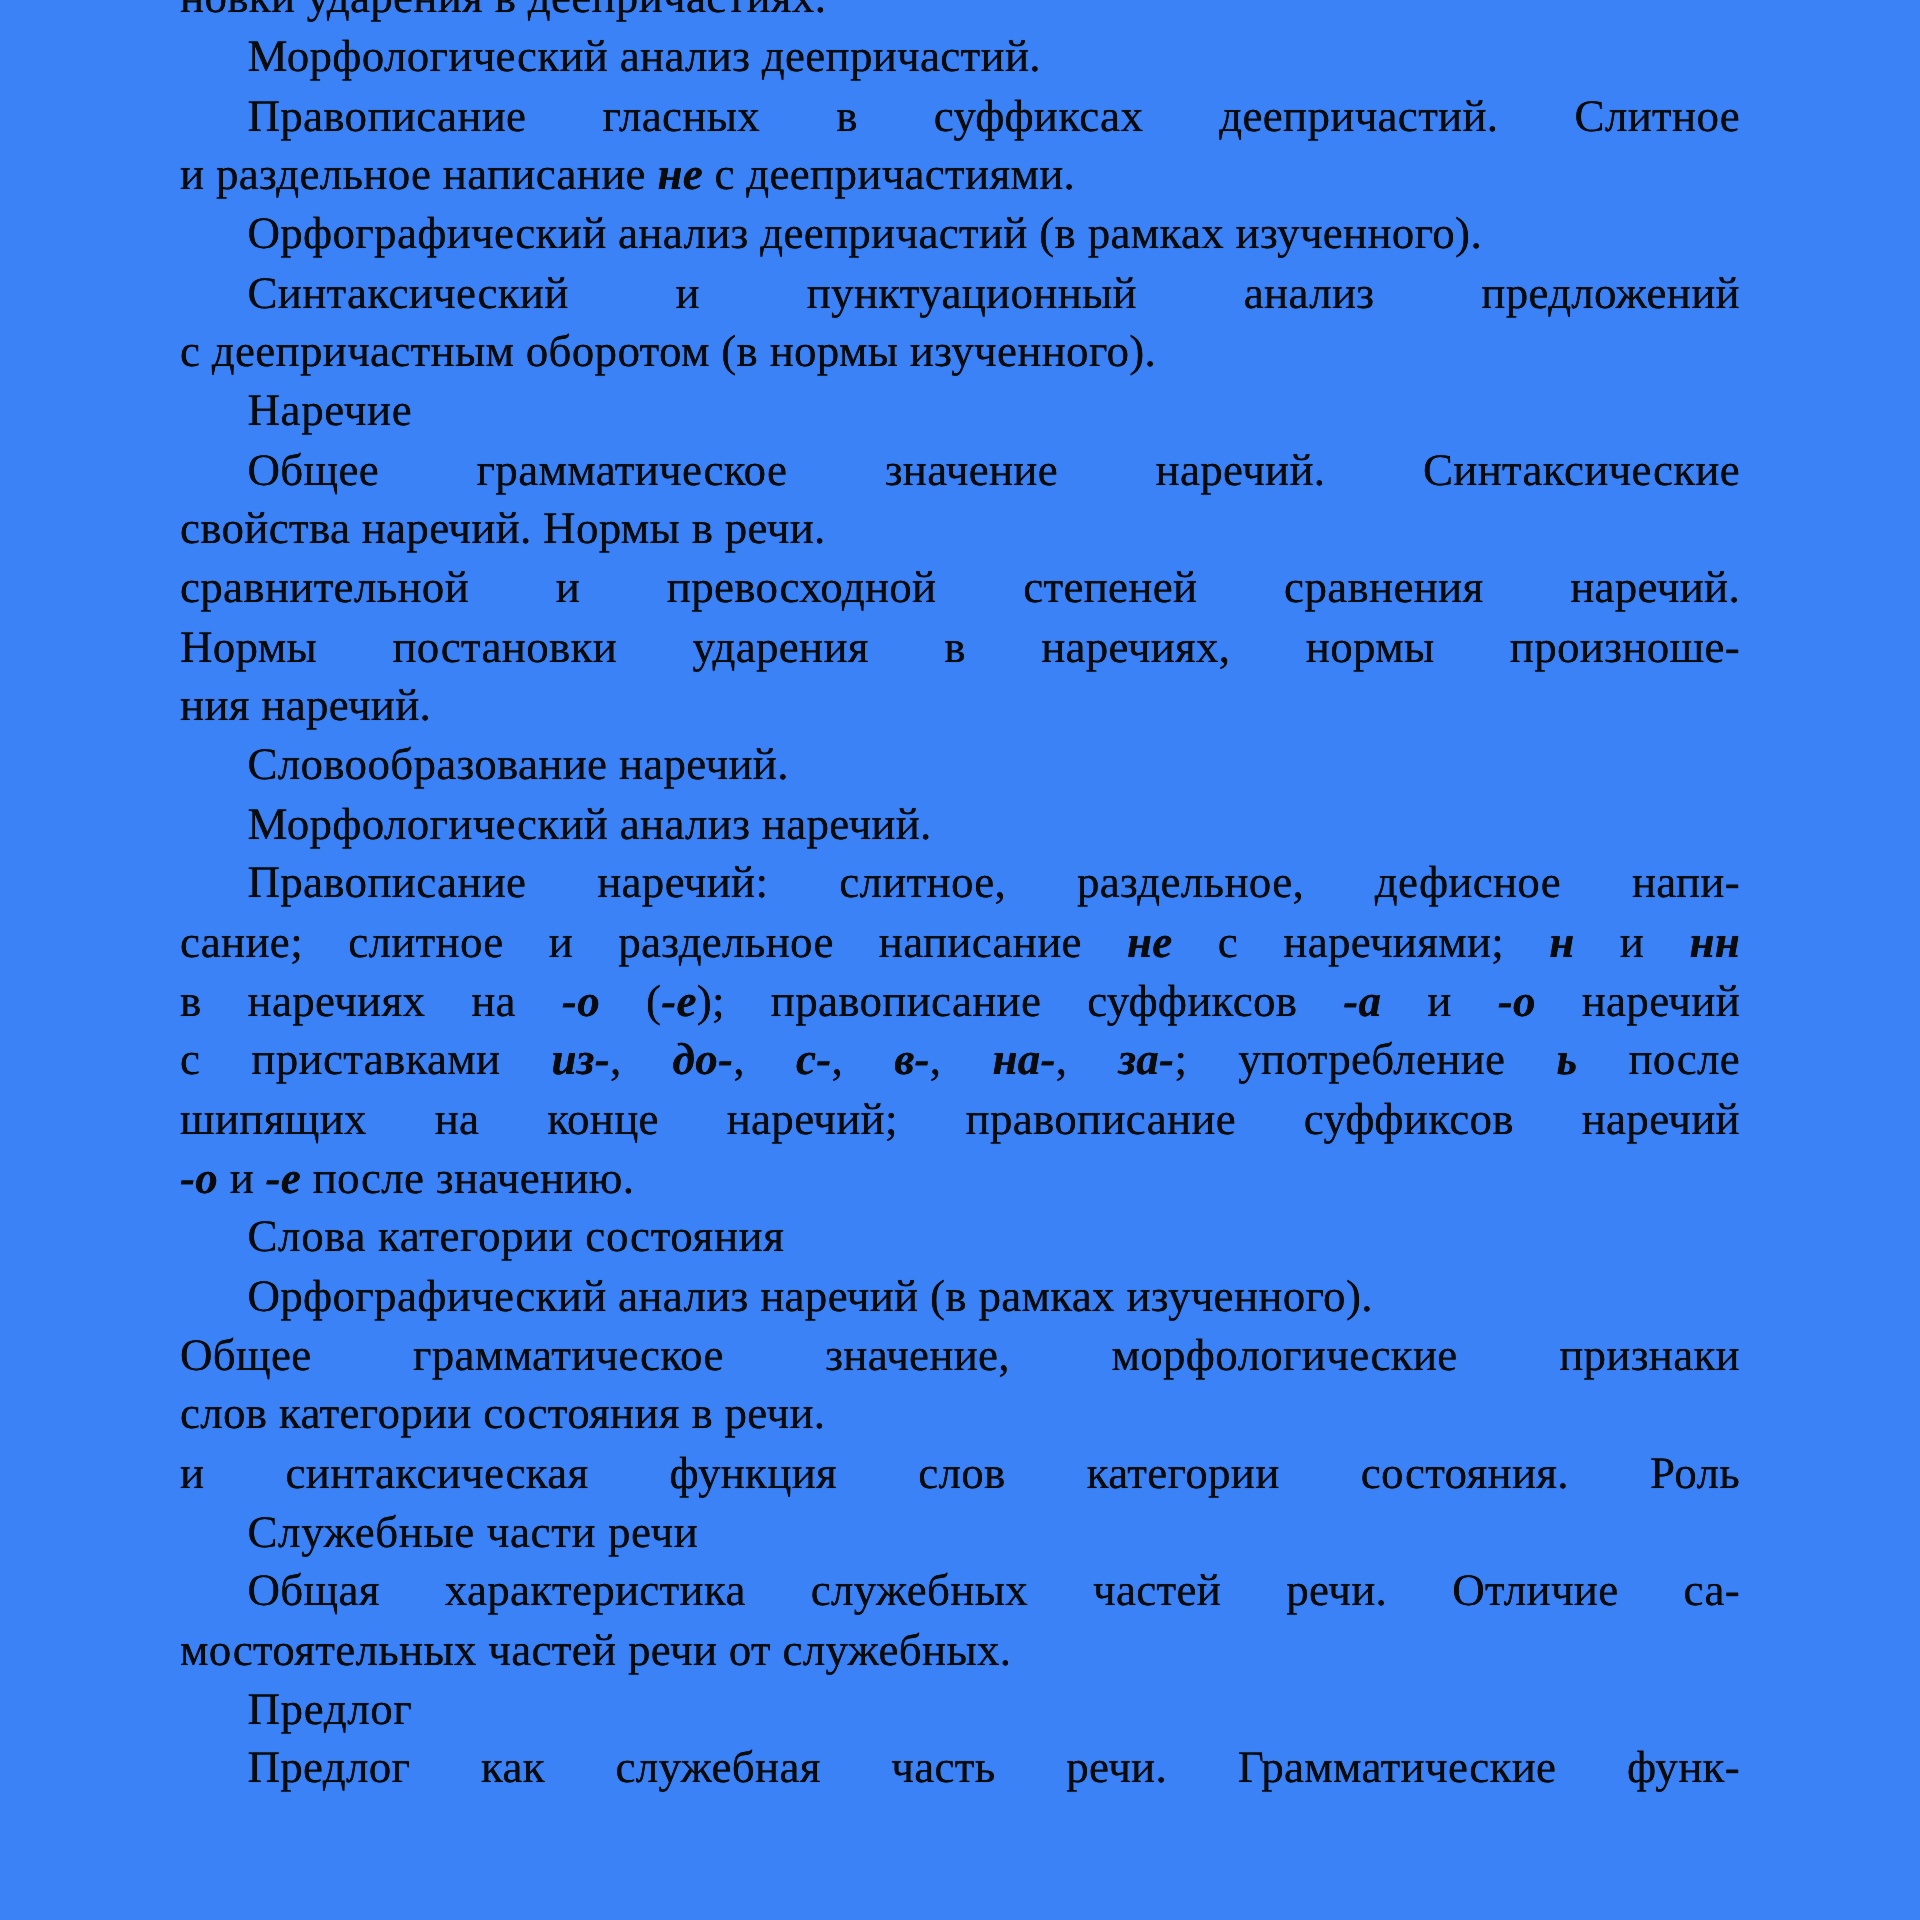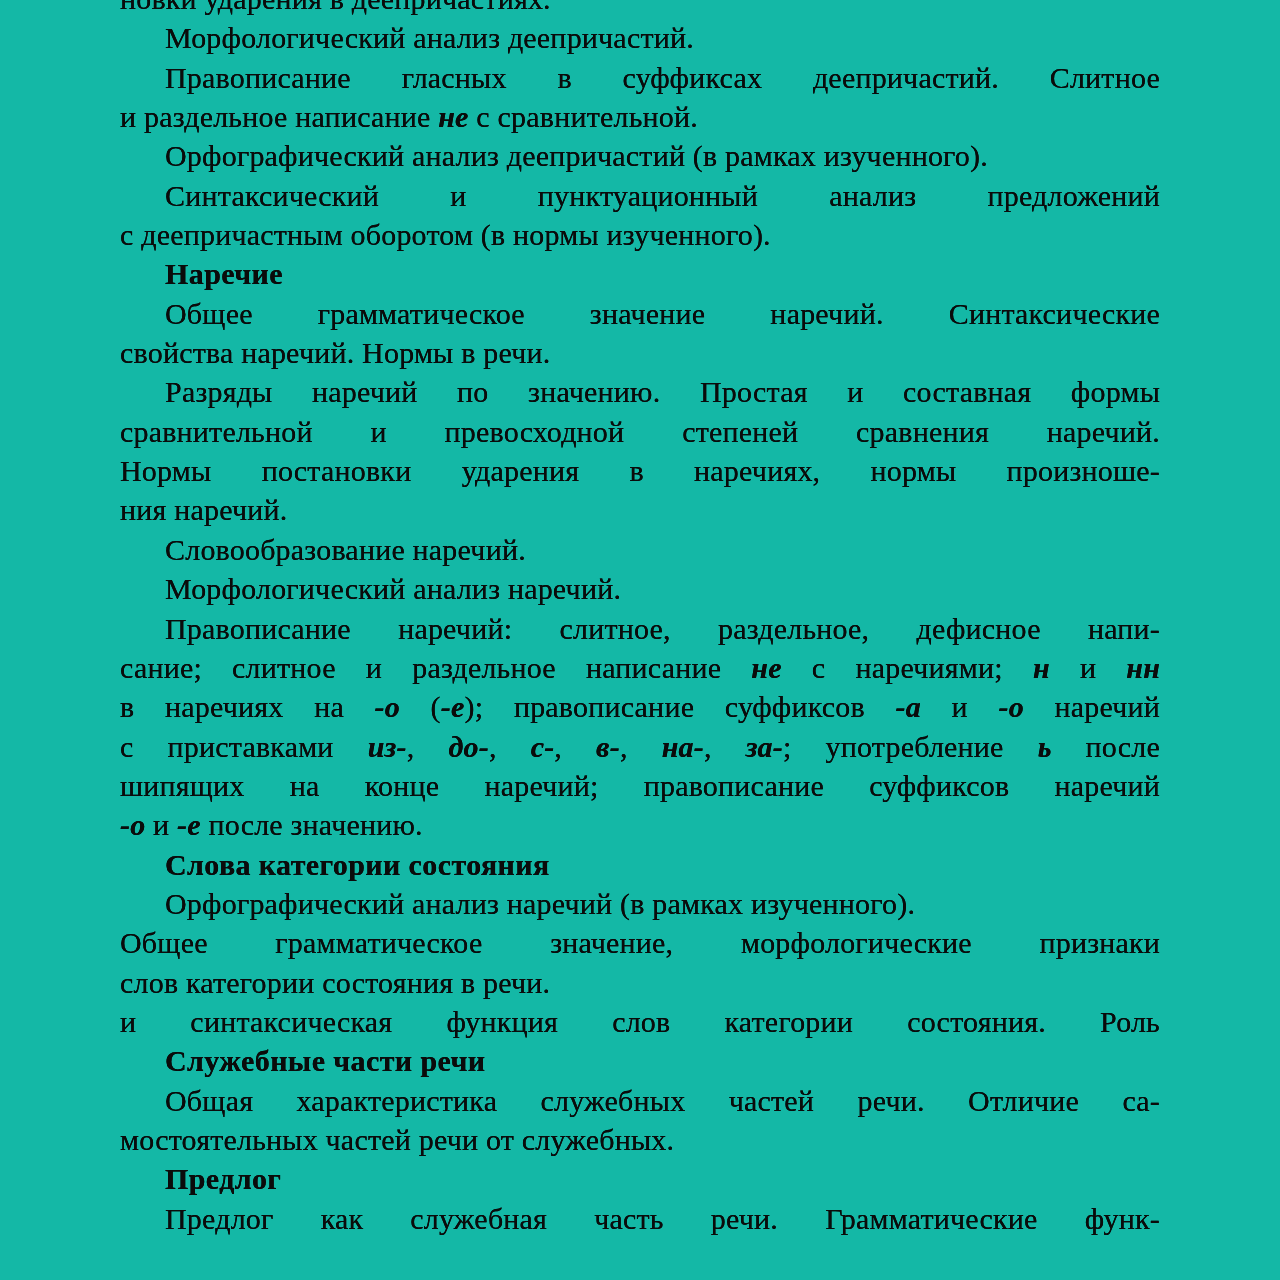--- a/index.html
+++ b/index.html
@@ -4,21 +4,21 @@
 <style>
   html, body {
     margin: 0;
     padding: 0;
     background: #ffffff;
   }
   .page {
     position: relative;
     width: 1280px;
     height: 1280px;
-    background: #14b8a6;
+    background: #3b82f6;
     overflow: hidden;
     font-family: "Liberation Serif", "DejaVu Serif", serif;
     color: #0b0b0b;
   }
   .textblock {
     position: absolute;
     left: 120px;
     top: -21px;
     width: 1040px;
   }
@@ -30,39 +30,38 @@
     text-align: left;
     letter-spacing: 0.2px;
     text-shadow: 0 0 0.45px #000000;
   }
   .line.indent { text-indent: 45px; }
   .line.justify {
     text-align: justify;
     text-align-last: justify;
     text-justify: inter-word;
   }
-  .line.heading { font-weight: bold; letter-spacing: 0.4px; }
+  .line.heading { font-weight: normal; letter-spacing: 0.4px; }
   .seg-bi { font-weight: bold; font-style: italic; }
 </style>
 </head>
 <body>
 
 <div class="page">
   <div class="textblock">
       <div class="line"><span class="seg-r">новки ударения в деепричастиях.</span></div>
       <div class="line indent"><span class="seg-r">Морфологический анализ деепричастий.</span></div>
       <div class="line indent justify"><span class="seg-r">Правописание гласных в суффиксах деепричастий. Слитное</span></div>
-      <div class="line"><span class="seg-r">и раздельное написание </span><span class="seg-bi">не</span><span class="seg-r"> с сравнительной.</span></div>
+      <div class="line"><span class="seg-r">и раздельное написание </span><span class="seg-bi">не</span><span class="seg-r"> с деепричастиями.</span></div>
       <div class="line indent"><span class="seg-r">Орфографический анализ деепричастий (в рамках изученного).</span></div>
       <div class="line indent justify"><span class="seg-r">Синтаксический и пунктуационный анализ предложений</span></div>
       <div class="line"><span class="seg-r">с деепричастным оборотом (в нормы изученного).</span></div>
       <div class="line indent heading"><span class="seg-r">Наречие</span></div>
       <div class="line indent justify"><span class="seg-r">Общее грамматическое значение наречий. Синтаксические</span></div>
       <div class="line"><span class="seg-r">свойства наречий. Нормы в речи.</span></div>
-      <div class="line indent justify"><span class="seg-r">Разряды наречий по значению. Простая и составная формы</span></div>
       <div class="line justify"><span class="seg-r">сравнительной и превосходной степеней сравнения наречий.</span></div>
       <div class="line justify"><span class="seg-r">Нормы постановки ударения в наречиях, нормы произноше-</span></div>
       <div class="line"><span class="seg-r">ния наречий.</span></div>
       <div class="line indent"><span class="seg-r">Словообразование наречий.</span></div>
       <div class="line indent"><span class="seg-r">Морфологический анализ наречий.</span></div>
       <div class="line indent justify"><span class="seg-r">Правописание наречий: слитное, раздельное, дефисное напи-</span></div>
       <div class="line justify"><span class="seg-r">сание; слитное и раздельное написание </span><span class="seg-bi">не</span><span class="seg-r"> с наречиями; </span><span class="seg-bi">н</span><span class="seg-r"> и </span><span class="seg-bi">нн</span></div>
       <div class="line justify"><span class="seg-r">в наречиях на </span><span class="seg-bi">-о</span><span class="seg-r"> (</span><span class="seg-bi">-е</span><span class="seg-r">); правописание суффиксов </span><span class="seg-bi">-а</span><span class="seg-r"> и </span><span class="seg-bi">-о</span><span class="seg-r"> наречий</span></div>
       <div class="line justify"><span class="seg-r">с приставками </span><span class="seg-bi">из-</span><span class="seg-r">, </span><span class="seg-bi">до-</span><span class="seg-r">, </span><span class="seg-bi">с-</span><span class="seg-r">, </span><span class="seg-bi">в-</span><span class="seg-r">, </span><span class="seg-bi">на-</span><span class="seg-r">, </span><span class="seg-bi">за-</span><span class="seg-r">; употребление </span><span class="seg-bi">ь</span><span class="seg-r"> после</span></div>
       <div class="line justify"><span class="seg-r">шипящих на конце наречий; правописание суффиксов наречий</span></div>

